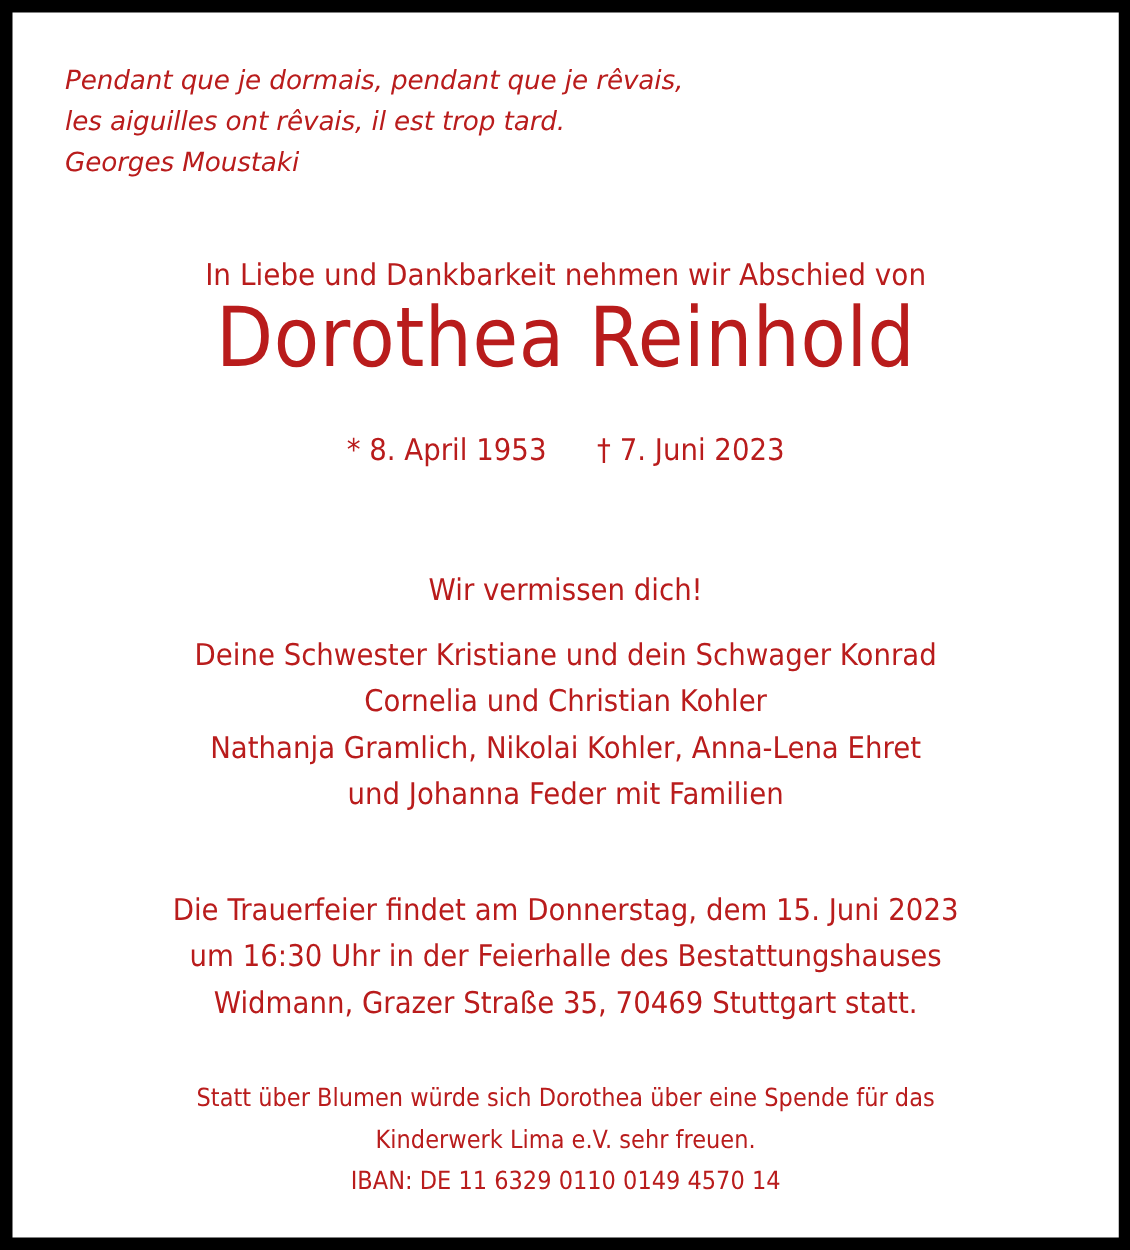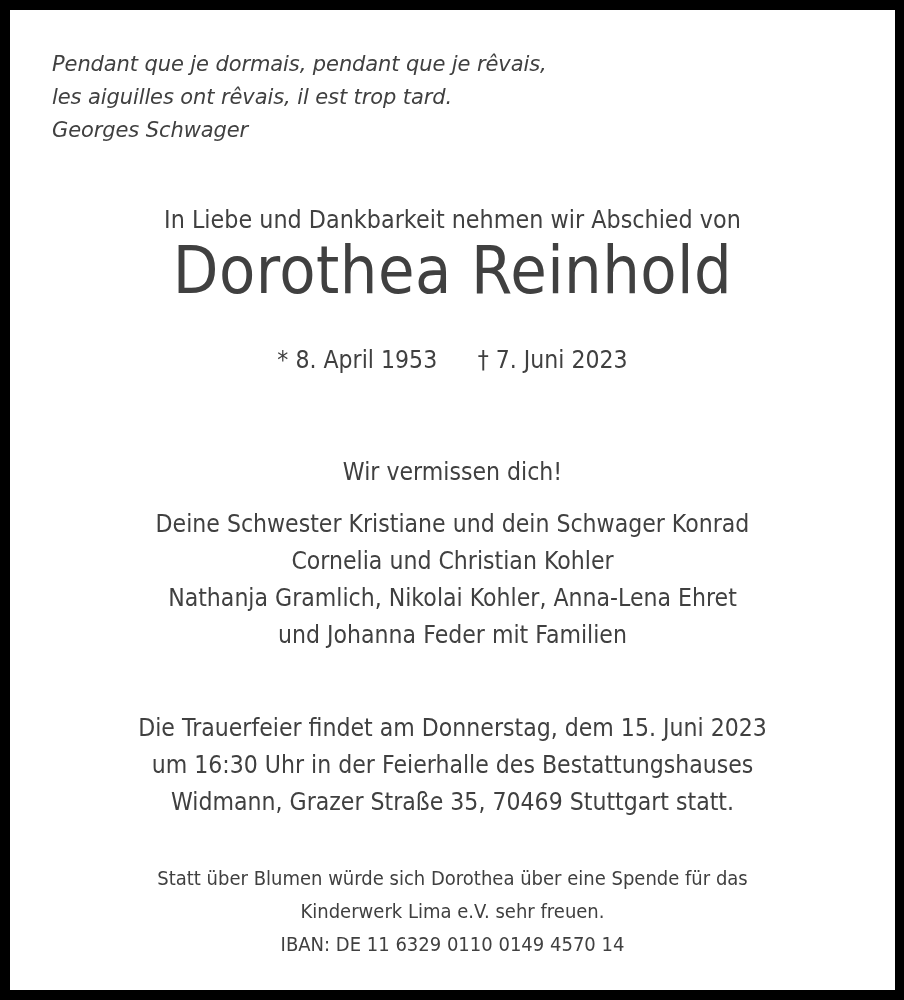--- a/index.html
+++ b/index.html
@@ -1,19 +1,19 @@
 <!DOCTYPE html>
 <html><head>
 <meta charset="utf-8">
 <style>
   html, body { margin: 0; padding: 0; background: #000; }
   body { width: 904px; height: 1000px; position: relative; overflow: hidden; }
   .card {
     position: absolute; left: 10px; top: 10px; width: 885px; height: 980px;
-    background: #fff; color: #404040;
+    background: #fff; color: #b91c1c;
     font-family: "DejaVu Sans", "Liberation Sans", sans-serif;
   }
   .quote { position: absolute; left: 42px; top: 38px; font-style: italic; font-size: 21px; line-height: 33px; letter-spacing: -0.1px; }
   .quote div { white-space: nowrap; }
   .center { position: absolute; left: 0; width: 885px; text-align: center; white-space: nowrap; }
   .intro { top: 196px; font-size: 24px; transform: scaleX(0.93); }
   .name { top: 222px; font-size: 66px; transform: scaleX(0.90); letter-spacing: 0.5px; }
   .dates { top: 336px; font-size: 24px; transform: scaleX(0.92); }
   .dates span { display: inline-block; }
   .dates .gap { width: 44px; }
@@ -22,21 +22,21 @@
   .ceremony { top: 700px; font-size: 24px; line-height: 37px; transform: scaleX(0.92); }
   .donation { top: 852px; font-size: 20px; line-height: 33px; transform: scaleX(0.90); }
 </style>
 </head>
 <body>
 
 <div class="card">
   <div class="quote">
     <div>Pendant que je dormais, pendant que je rêvais,</div>
     <div>les aiguilles ont rêvais, il est trop tard.</div>
-    <div>Georges Schwager</div>
+    <div>Georges Moustaki</div>
   </div>
 
   <div class="center intro">In Liebe und Dankbarkeit nehmen wir Abschied von</div>
   <div class="center name">Dorothea Reinhold</div>
   <div class="center dates">
     <span>* 8. April 1953</span><span class="gap"></span><span>† 7. Juni 2023</span>
   </div>
 
   <div class="center miss">Wir vermissen dich!</div>
 

